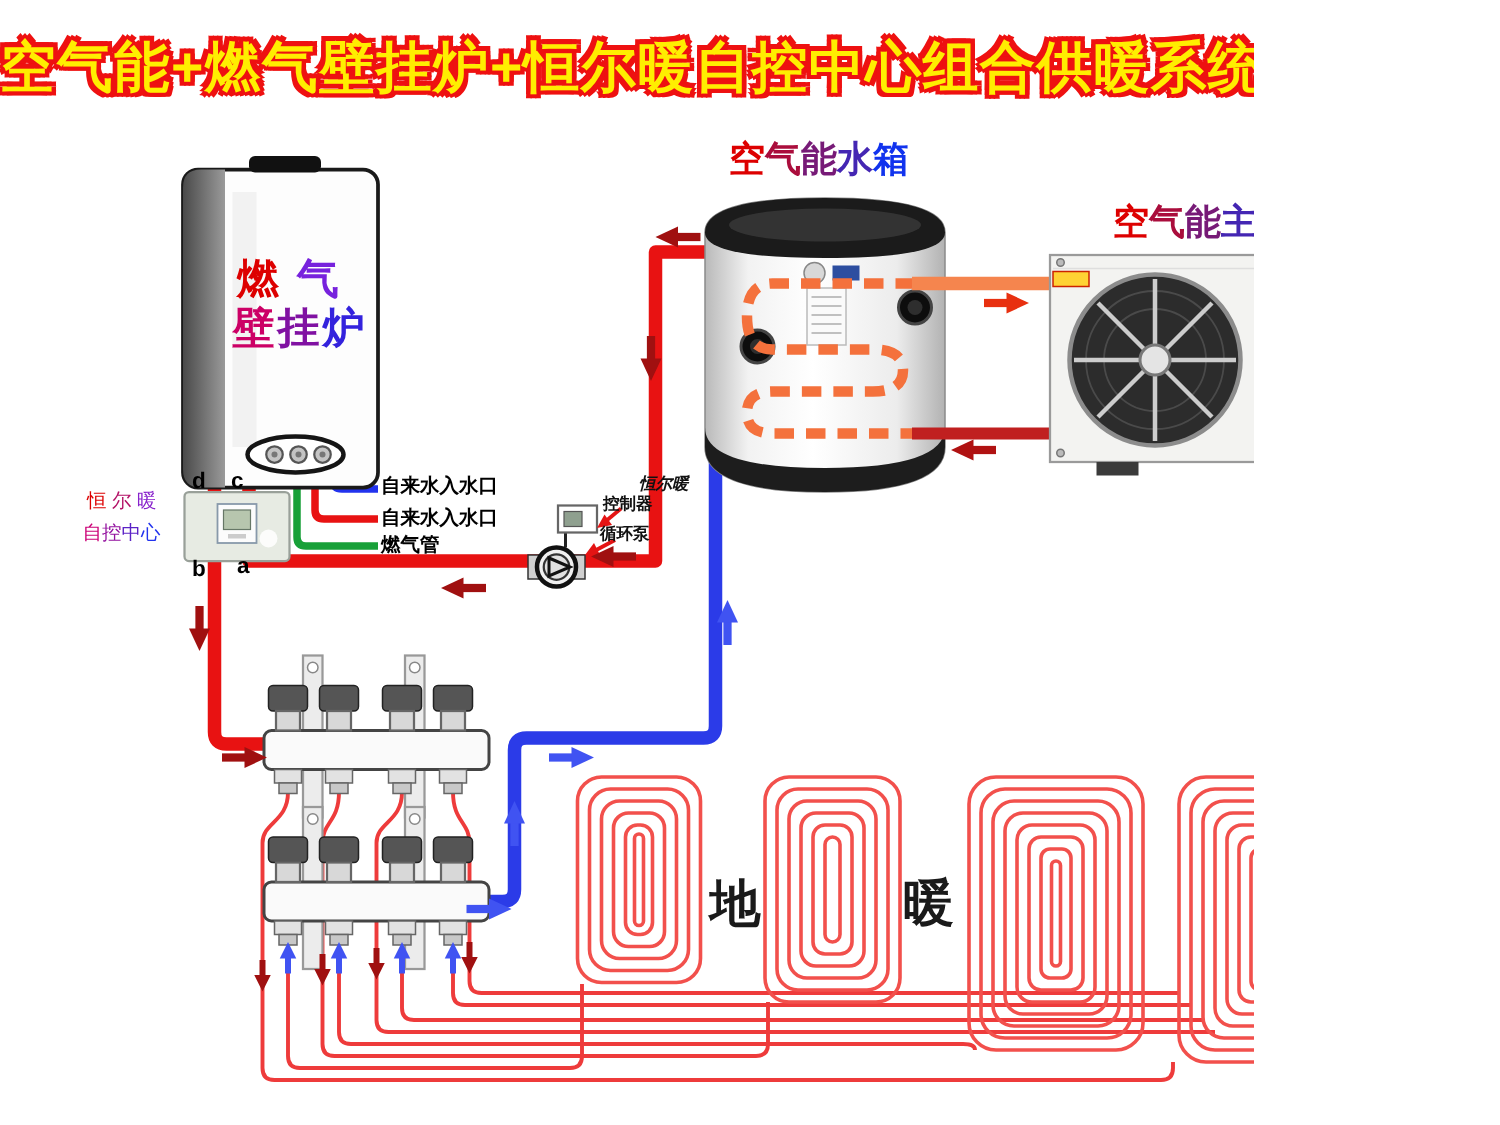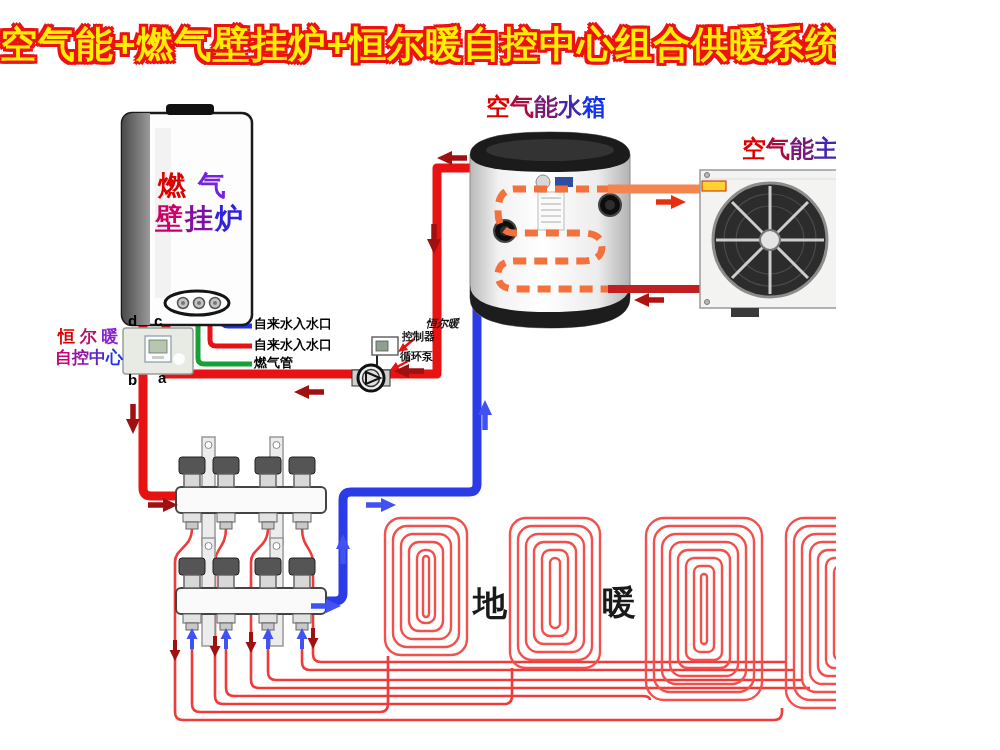--- a/index.html
+++ b/index.html
@@ -6,21 +6,21 @@
   #stage{position:relative;width:836px;height:750px;background:#ffffff;overflow:hidden;
          font-family:"Liberation Sans","DejaVu Sans",sans-serif;}
   #pipes{position:absolute;left:0;top:0;}
   .lbl{position:absolute;white-space:nowrap;line-height:1.15;}
   .title{left:0;right:0;top:24px;text-align:center;font-size:37px;font-weight:bold;
          color:#ffee00;letter-spacing:1px;
          text-shadow:-3px -3px 0 #ee1111,3px -3px 0 #ee1111,-3px 3px 0 #ee1111,3px 3px 0 #ee1111,
                      -3px 0 0 #ee1111,3px 0 0 #ee1111,0 -3px 0 #ee1111,0 3px 0 #ee1111;}
   .big{font-size:24px;font-weight:bold;}
   .boilerlbl{font-size:28px;font-weight:bold;letter-spacing:2px;}
-  .cclbl{font-size:17px;font-weight:bold;}
+  .cclbl{font-size:13px;font-weight:normal;}
   .tiny{font-size:11px;font-weight:bold;color:#111;line-height:1.2;}
   .portlbl{font-size:13px;font-weight:bold;color:#000;}
   .letter{font-size:15px;font-weight:bold;color:#000;}
   .floorchar{font-size:34px;font-weight:bold;color:#1a1a1a;}
 </style>
 </head>
 <body>
 
 <div id="stage">
 

